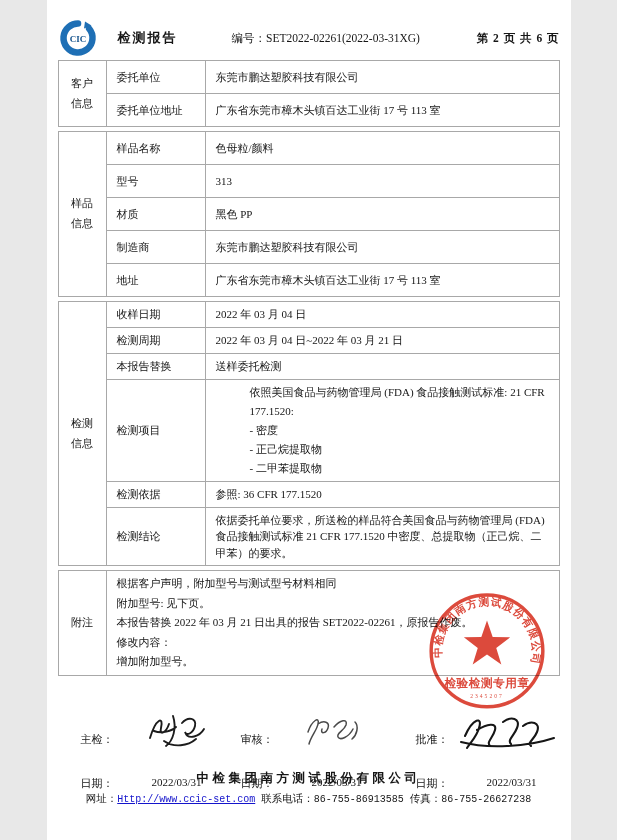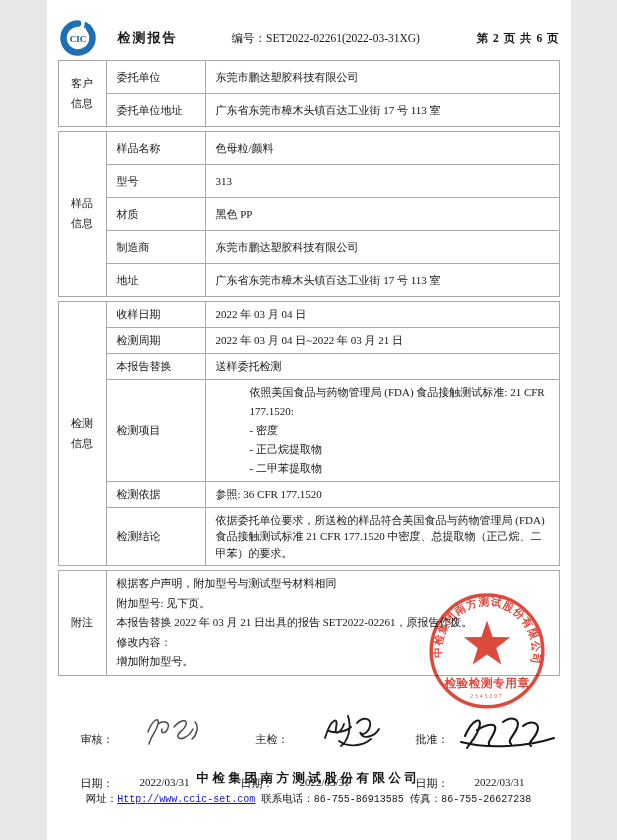--- a/index.html
+++ b/index.html
@@ -30,21 +30,21 @@
   .t4 td.notes-cell { padding:3px 10px; }
   .t4 td.notes-cell div { line-height:1.78; }
   
   .sigrow { width:502px; margin:44px auto 0; display:flex; position:relative; z-index:6; }
   .sigcol { position:relative; height:40px; display:flex; align-items:center; font-size:11px; }
   .sigcol.c1 { width:160px; padding-left:23px; }
   .sigcol.c2 { width:175px; padding-left:23px; }
   .sigcol.c3 { width:167px; padding-left:23px; }
   .sigsvg { position:absolute; top:-12px; }
   .daterow { width:502px; margin:16px auto 0; display:flex; font-size:11px; position:relative; z-index:6; }
-  .datecol { display:flex; }
+  .datecol { display:flex;gap:12px; }
   .datecol.c1 { width:160px; padding-left:23px; }
   .datecol.c2 { width:175px; padding-left:23px; }
   .datecol.c3 { width:167px; padding-left:23px; }
   .datecol .dateval { margin-left:26px; }
   
   .seal { position:absolute; left:374px; top:590px; width:132px; height:132px;
           z-index:5; opacity:.92; mix-blend-mode:multiply; pointer-events:none; }
   
   .footer { position:absolute; left:0; right:0; top:770px; text-align:center; }
   .f-company { font-size:12.5px; font-weight:bold; letter-spacing:3.5px; }
@@ -167,30 +167,30 @@
         <div>附加型号: 见下页。</div>
         <div>本报告替换 2022 年 03 月 21 日出具的报告 SET2022-02261，原报告作废。</div>
         <div>修改内容：</div>
         <div>增加附加型号。</div>
       </td>
     </tr>
   </tbody>
     </table>
 
   <div class="sigrow">
+    <div class="sigcol c1">
+      <span class="role">主检：</span>
+      <svg class="sigsvg" style="left:82px;" width="72" height="44" viewBox="0 0 72 44">
+        <path d="M10,30 C16,10 24,8 21,20 C19,28 26,25 29,16 M14,23 C22,26 32,23 36,19 M33,8 C37,20 33,33 26,38 M42,15 C48,8 57,10 55,18 C53,26 46,28 45,24 C48,33 60,28 64,21 M24,33 C34,40 48,38 56,31" fill="none" stroke="#1c1c1c" stroke-width="1.9" stroke-linecap="round"></path>
+      </svg>
+    </div>
     <div class="sigcol c2">
       <span class="role">审核：</span>
       <svg class="sigsvg" style="left:82px;" width="70" height="44" viewBox="0 0 70 44">
         <path d="M8,24 C12,12 20,8 18,16 C17,22 11,28 9,36 M18,16 C24,12 30,14 28,20 C26,26 20,26 22,21 M34,19 C40,12 48,10 46,17 C44,23 36,25 38,29 C40,33 49,29 53,21 M55,14 C59,18 57,27 52,31" fill="none" stroke="#4a4a4a" stroke-width="1.5" stroke-linecap="round"></path>
-      </svg>
-    </div>
-    <div class="sigcol c1">
-      <span class="role">主检：</span>
-      <svg class="sigsvg" style="left:82px;" width="72" height="44" viewBox="0 0 72 44">
-        <path d="M10,30 C16,10 24,8 21,20 C19,28 26,25 29,16 M14,23 C22,26 32,23 36,19 M33,8 C37,20 33,33 26,38 M42,15 C48,8 57,10 55,18 C53,26 46,28 45,24 C48,33 60,28 64,21 M24,33 C34,40 48,38 56,31" fill="none" stroke="#1c1c1c" stroke-width="1.9" stroke-linecap="round"></path>
       </svg>
     </div>
     <div class="sigcol c3">
       <span class="role">批准：</span>
       <svg class="sigsvg" style="left:64px;" width="102" height="48" viewBox="0 0 102 48">
         <path d="M8,28 C16,10 26,8 22,20 C20,28 14,34 10,40 M20,22 C30,16 40,14 38,22 C36,30 29,34 33,38 M46,14 C54,8 64,10 60,20 C57,28 50,32 54,36 M66,18 C74,12 84,14 80,24 C77,32 70,34 74,38 M4,34 C30,41 70,39 97,30" fill="none" stroke="#161616" stroke-width="2.1" stroke-linecap="round"></path>
       </svg>
     </div>
   </div>
 

